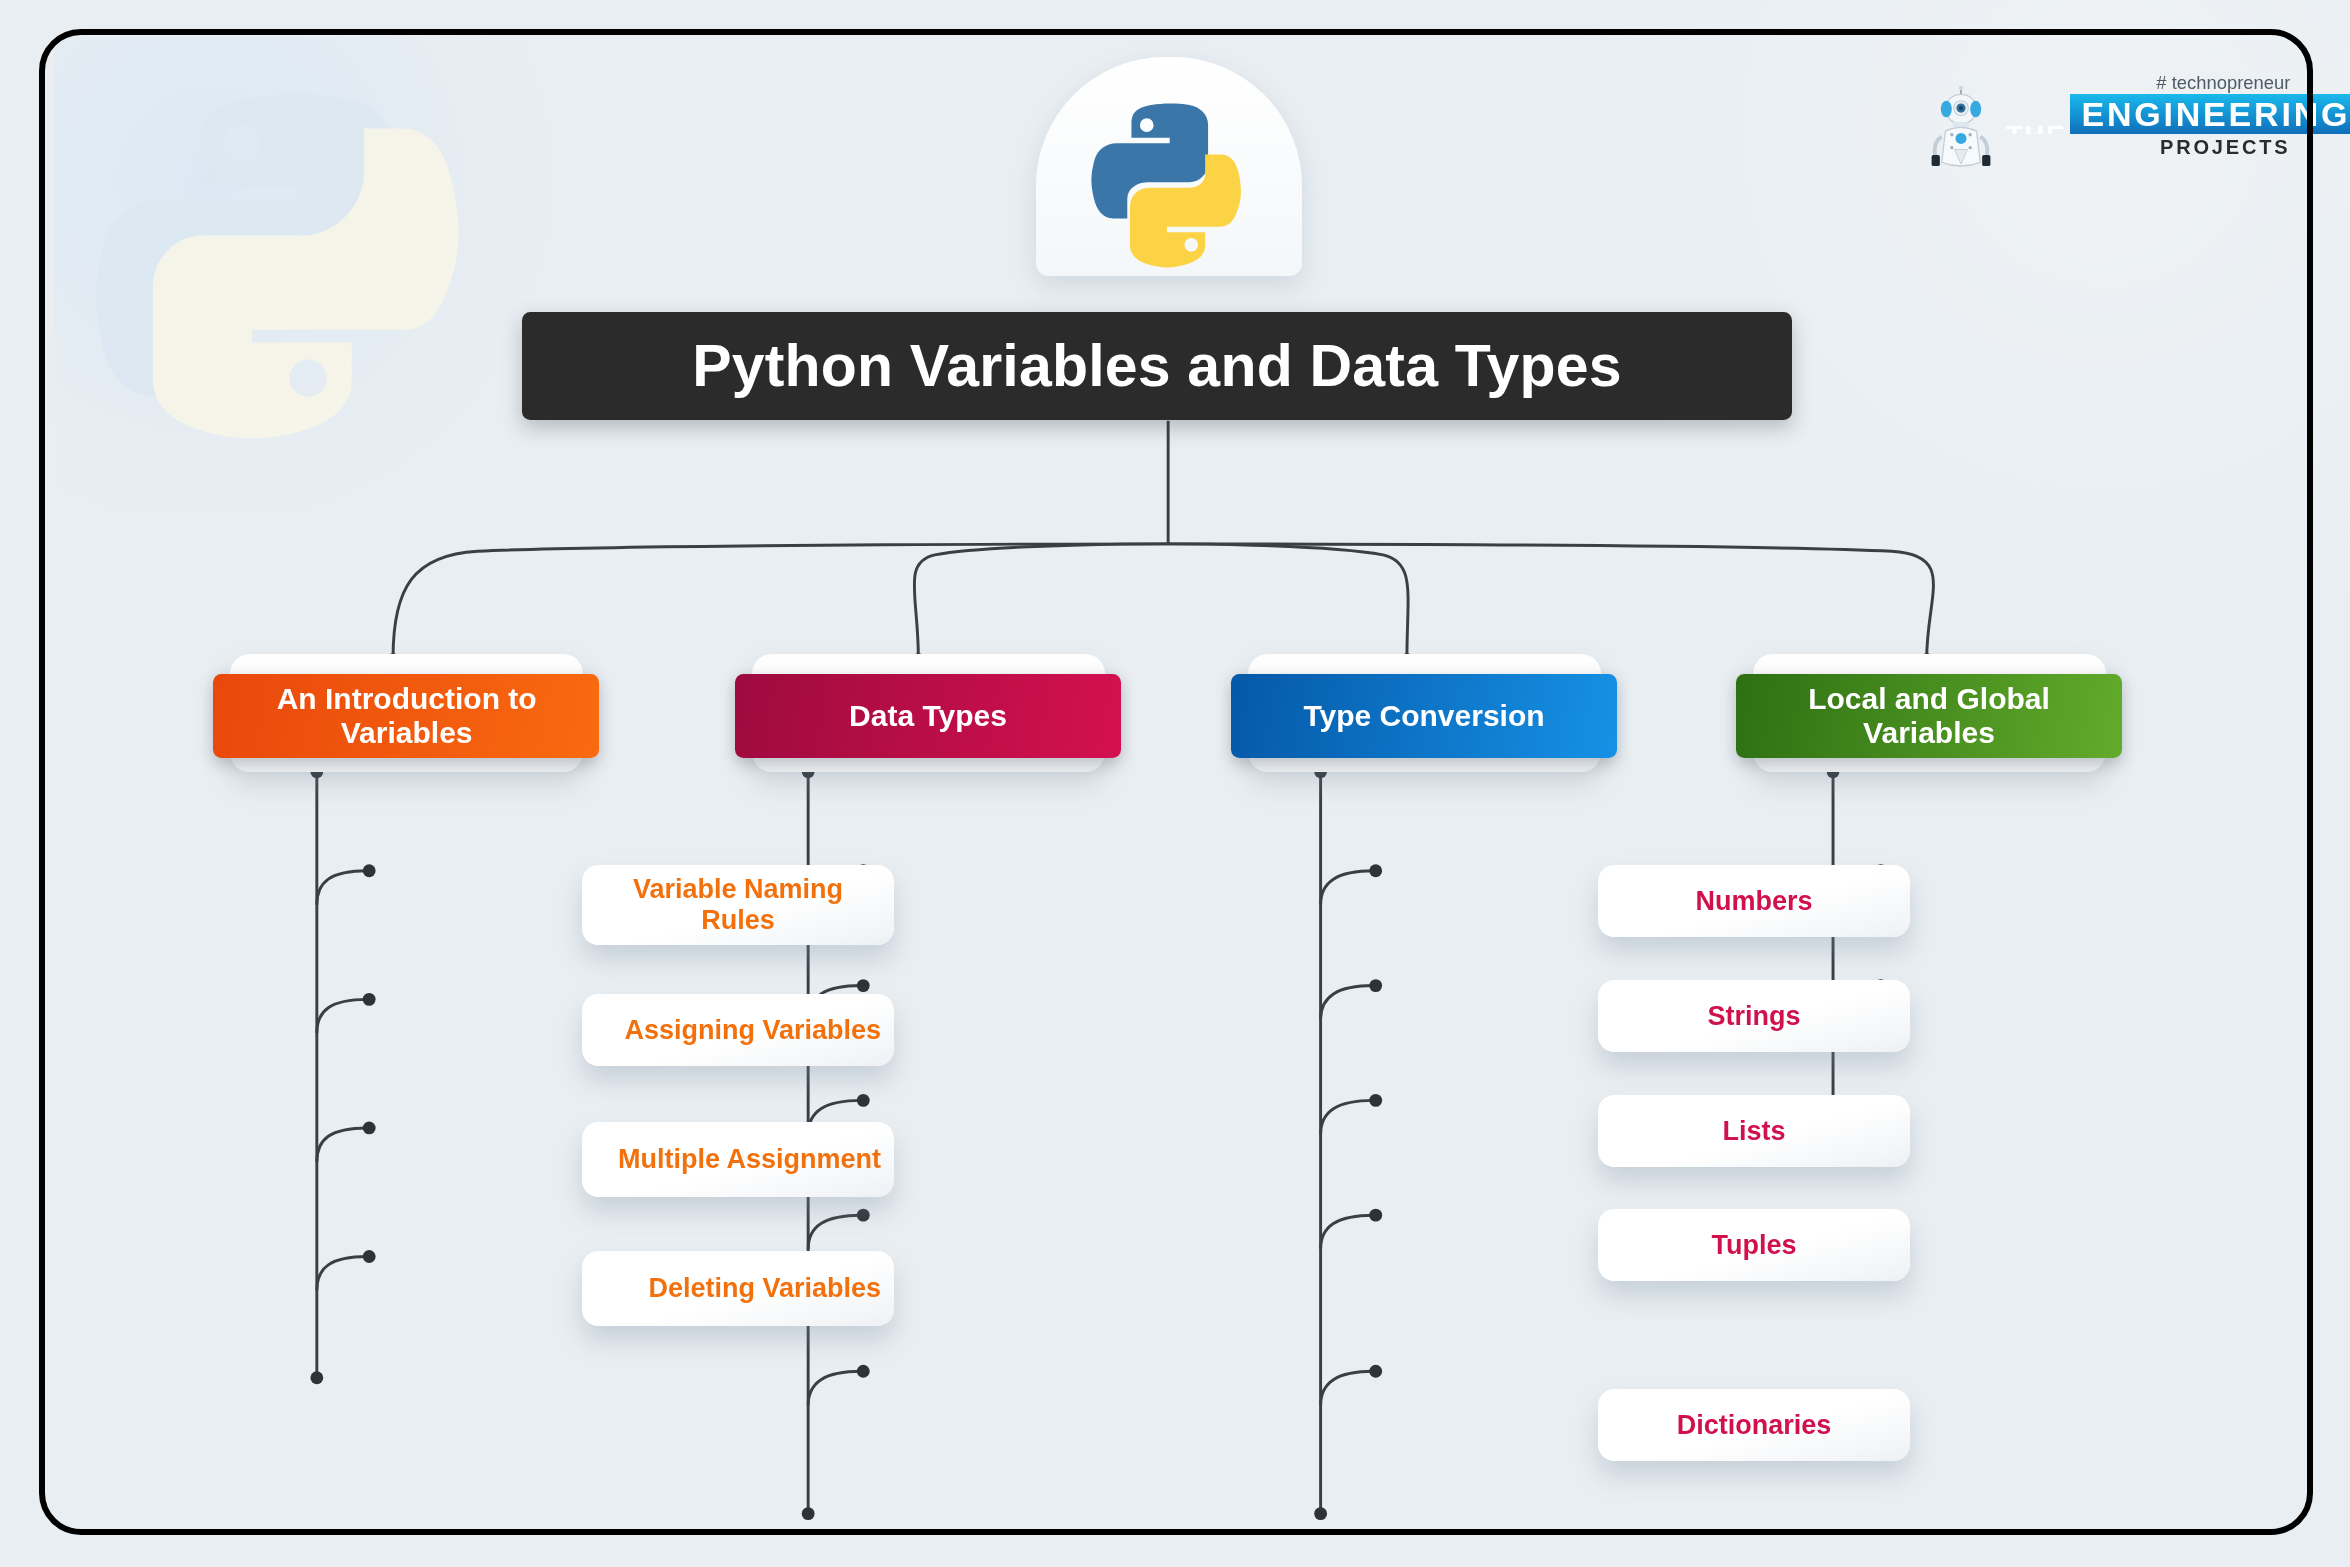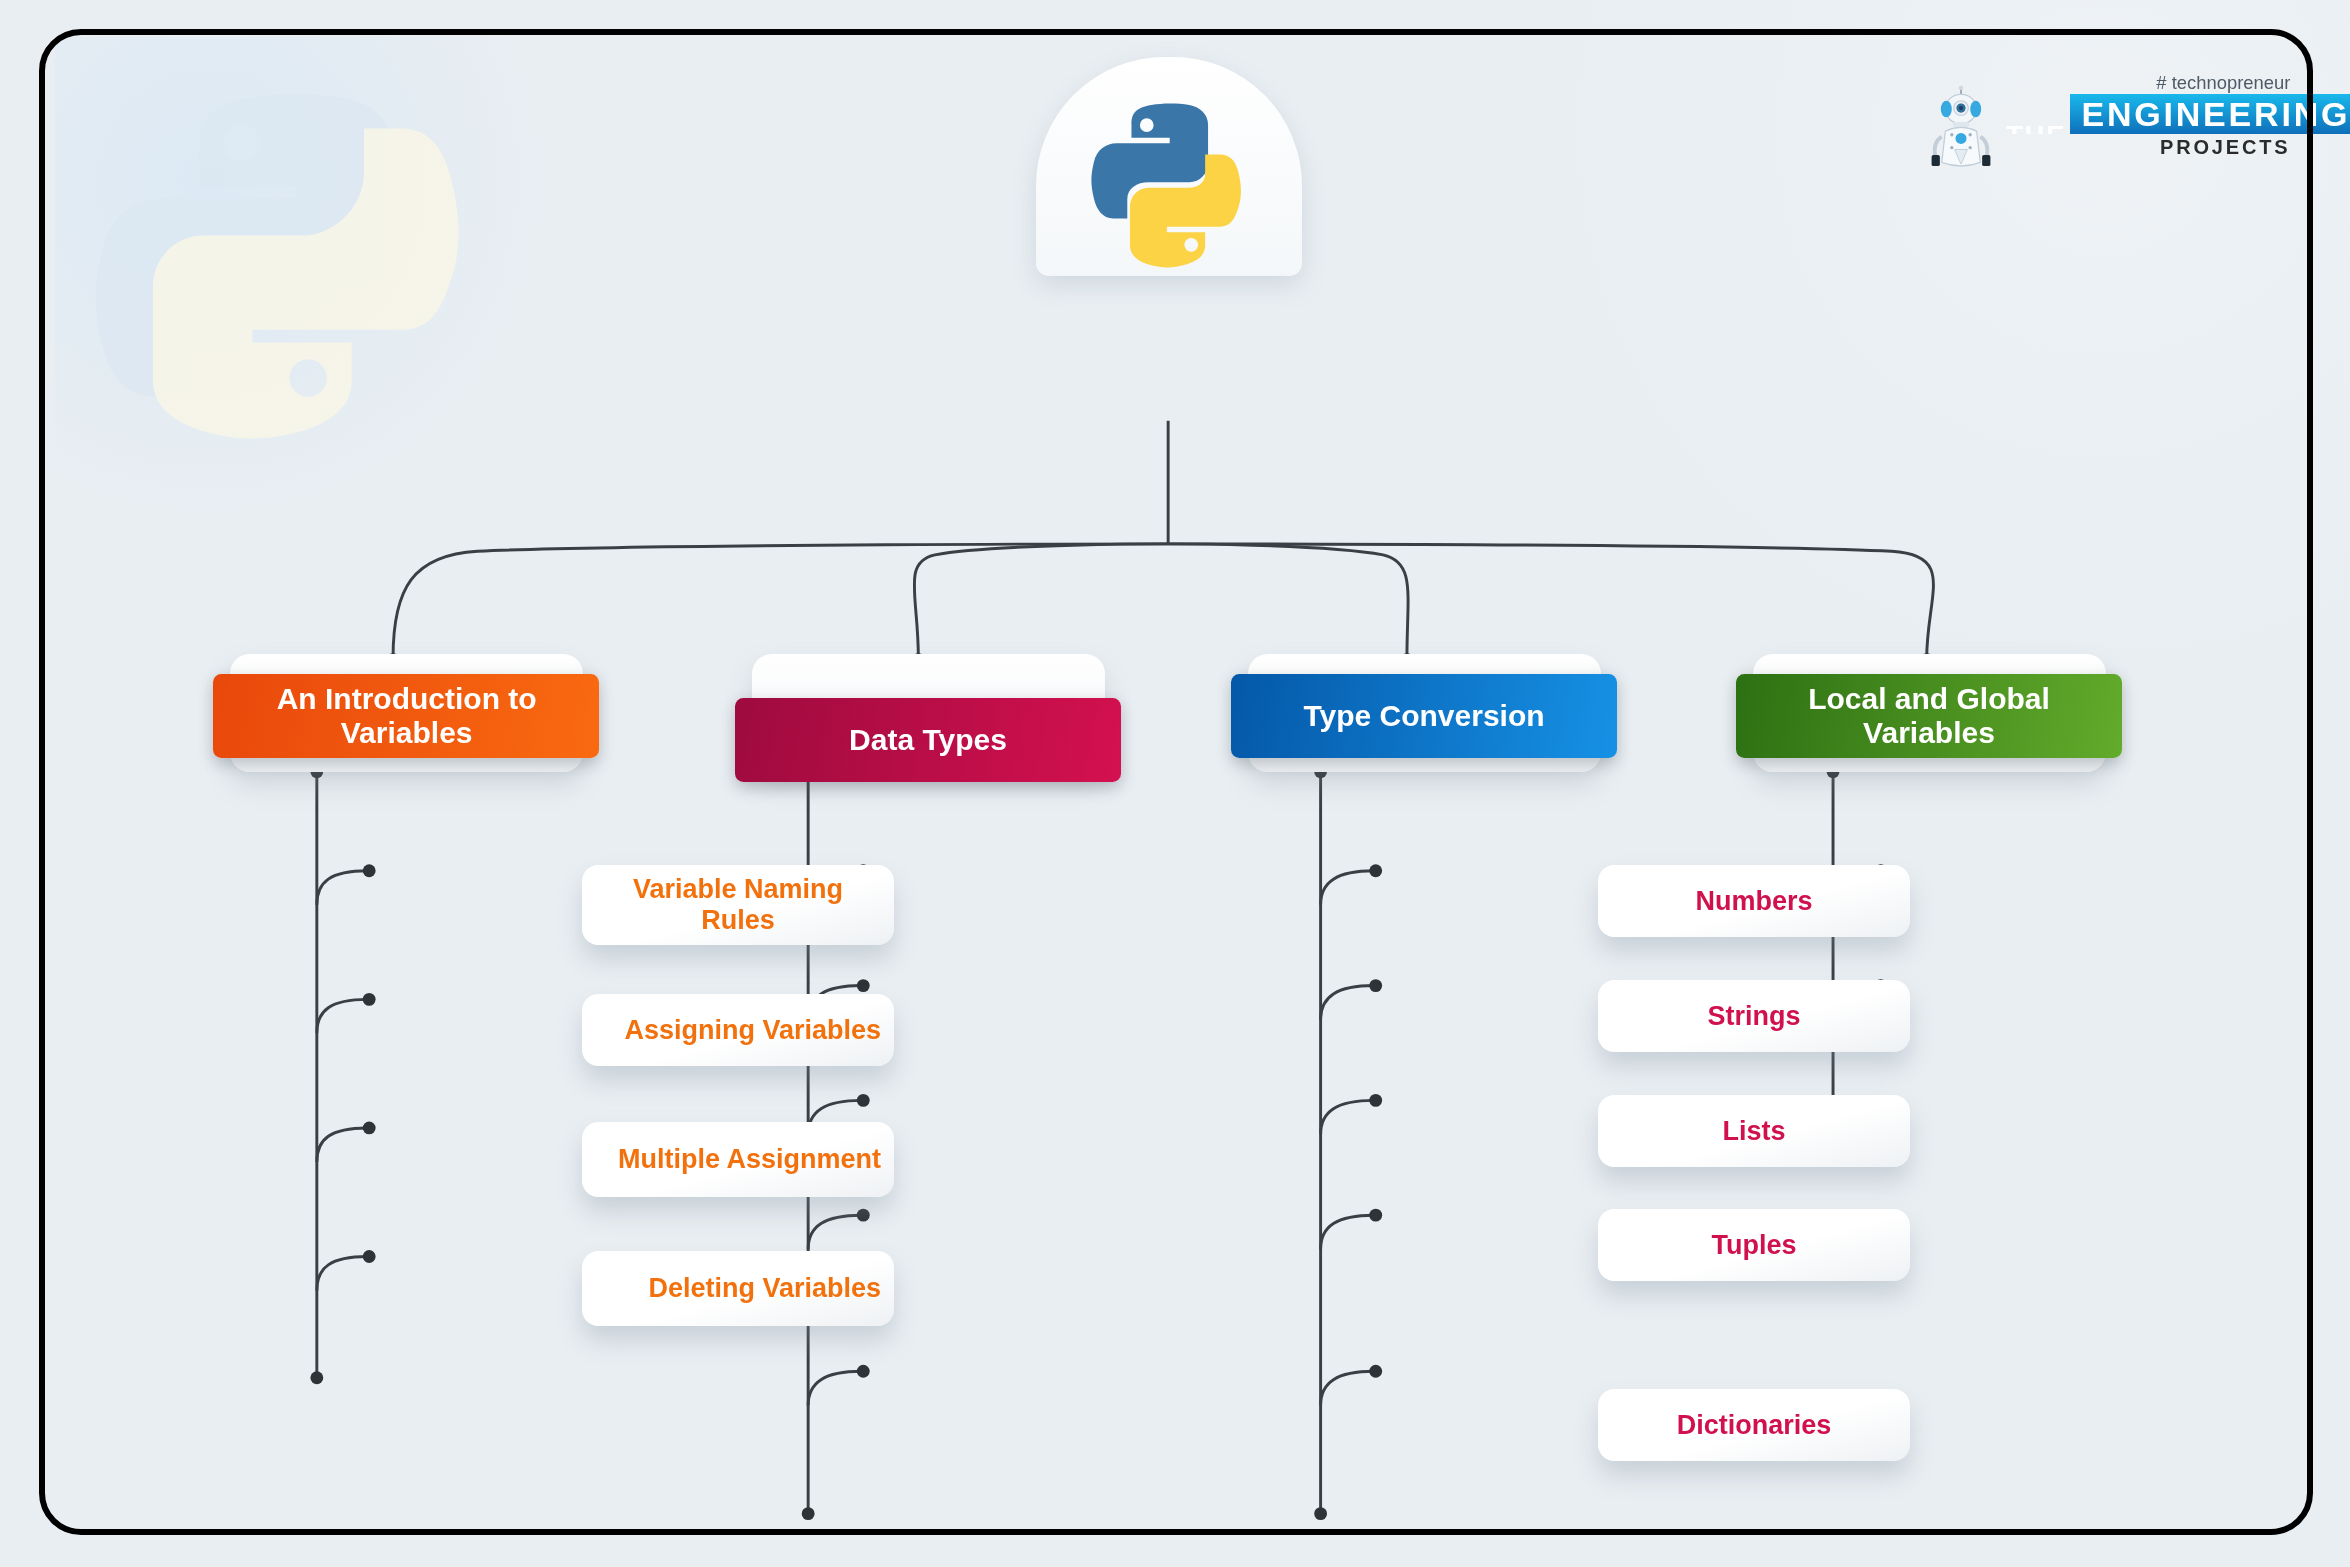--- a/index.html
+++ b/index.html
@@ -140,21 +140,21 @@
     padding: 0 14.7px;
     box-shadow: 0 5.5px 14.7px rgba(40,50,60,.26);
   }
 
   .col-1 { left: 213px; }
   .col-2 { left: 735px; }
   .col-3 { left: 1231px; }
   .col-4 { left: 1736px; }
 
   .col-1 .cat-head { background: linear-gradient(100deg, #e9480c 0%, #f96a10 100%); padding-left: 16px; }
-  .col-2 .cat-head { background: linear-gradient(100deg, #9e0b3e 0%, #d41050 100%); margin-top: 24px; }
+  .col-2 .cat-head { background: linear-gradient(100deg, #9e0b3e 0%, #d41050 100%); }
   .col-3 .cat-head { background: linear-gradient(100deg, #0558a8 0%, #1691e5 100%); }
   .col-4 .cat-head { background: linear-gradient(100deg, #2d7013 0%, #62ab2b 100%); }
 
   
   .items { position: absolute; top: 211px; width: 349px; }
   .col-1 .items { left: 369px; }
   .col-2 .items { left: 863px; }
   .col-3 .items { left: 1376px; }
   .col-4 .items { left: 1881px; }
 
@@ -247,20 +247,23 @@
     </svg>
   </div>
 
   <div id="logo-badge">
     <svg width="178" height="178" viewBox="0 0 128 128">
       <path d="M49.33 62h29.34c7.44 0 13.42-6.11 13.42-13.59V20.42c0-7.26-6.14-12.71-13.42-13.92-4.61-.77-9.38-1.12-14.01-1.1-4.63.02-9.22.38-13.37 1.1C39.29 8.56 37 13.24 37 20.42V30h27.5v4H26.34c-7.6 0-14.23 4.56-16.3 13.25-2.4 9.96-2.5 16.18 0 26.58C11.9 81.59 16.3 88 23.9 88H34V74.22C34 66.32 40.84 62 49.33 62zM48 25.92a4.93 4.93 0 0 1-4.93-4.94A4.94 4.94 0 1 1 48 25.92z" fill="#3b76a8"></path>
       <path d="M78.67 66H49.33C41.9 66 35.92 72.11 35.92 79.59V107.58c0 7.26 6.31 11.53 13.41 13.61 8.5 2.5 16.65 2.95 26.84 0 6.75-1.95 13.83-5.88 13.83-13.61V98H62.5v-4h38.16c7.6 0 10.43-5.3 13.07-13.25 2.73-8.19 2.62-16.06 0-26.58C111.85 46.85 108.27 42 100.66 42H90v13.78C90 63.68 83.18 66 78.67 66zM80 102.08a4.93 4.93 0 0 1 4.93 4.94A4.94 4.94 0 1 1 80 102.08z" fill="#fcd345"></path>
     </svg>
   </div>
 
+  <div id="title-bar">
+    <span class="title-text">Python Variables and Data Types</span>
+  </div>
 
   <div id="brand">
     <svg class="robot" width="68" height="83" viewBox="0 0 74 90">
       <line x1="37" y1="2" x2="37" y2="12" stroke="#9aa6b2" stroke-width="2"></line>
       <circle cx="37" cy="3" r="2.4" fill="#cfd8e0"></circle>
       <ellipse cx="37" cy="26" rx="17" ry="16" fill="#f4f7fa" stroke="#c3ced8" stroke-width="1.4"></ellipse>
       <ellipse cx="21" cy="26" rx="6" ry="9" fill="#36a9e1"></ellipse>
       <ellipse cx="53" cy="26" rx="6" ry="9" fill="#36a9e1"></ellipse>
       <circle cx="37" cy="25" r="8" fill="#e9eff4" stroke="#c3ced8" stroke-width="1.2"></circle>
       <circle cx="37" cy="25" r="5" fill="#2f6f99"></circle>

